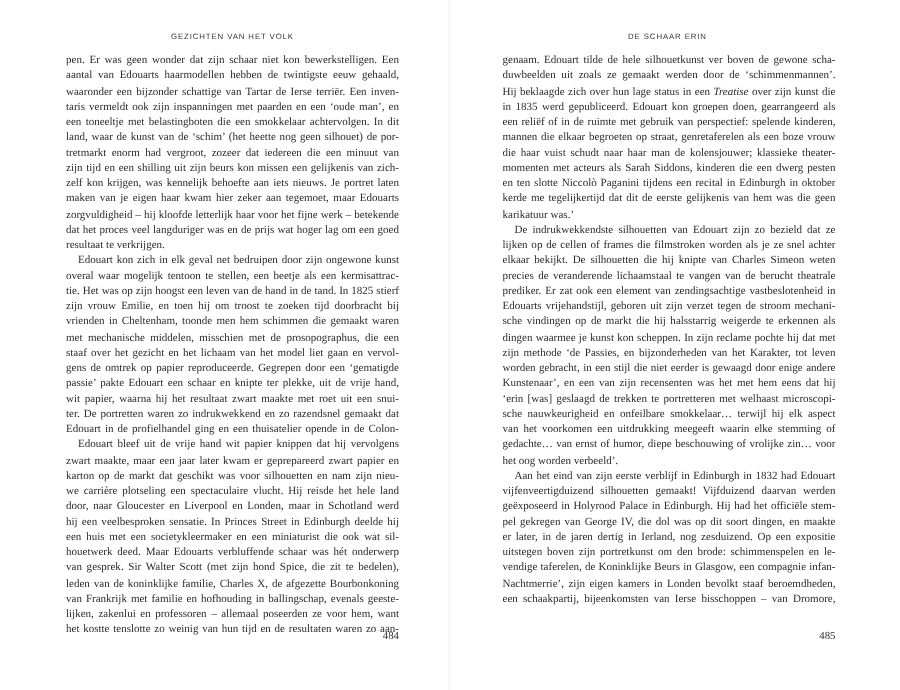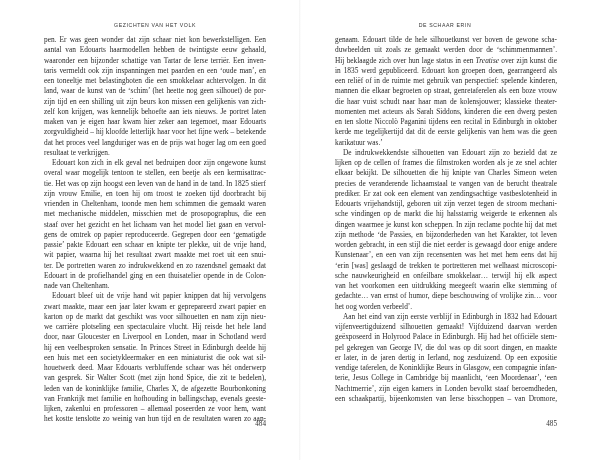--- a/index.html
+++ b/index.html
@@ -59,39 +59,39 @@
 
 <div class="page left">
   <div class="running-head">GEZICHTEN VAN HET VOLK</div>
   <div class="text-block" id="left-text">
       <span class="line">pen. Er was geen wonder dat zijn schaar niet kon bewerkstelligen. Een</span>
       <span class="line">aantal van Edouarts haarmodellen hebben de twintigste eeuw gehaald,</span>
       <span class="line">waaronder een bijzonder schattige van Tartar de Ierse terriër. Een inven-</span>
       <span class="line">taris vermeldt ook zijn inspanningen met paarden en een ‘oude man’, en</span>
       <span class="line">een toneeltje met belastingboten die een smokkelaar achtervolgen. In dit</span>
       <span class="line">land, waar de kunst van de ‘schim’ (het heette nog geen silhouet) de por-</span>
+      <span class="line">tretmarkt enorm had vergroot, zozeer dat iedereen die een minuut van</span>
       <span class="line">zijn tijd en een shilling uit zijn beurs kon missen een gelijkenis van zich-</span>
       <span class="line">zelf kon krijgen, was kennelijk behoefte aan iets nieuws. Je portret laten</span>
       <span class="line">maken van je eigen haar kwam hier zeker aan tegemoet, maar Edouarts</span>
       <span class="line">zorgvuldigheid – hij kloofde letterlijk haar voor het fijne werk – betekende</span>
       <span class="line">dat het proces veel langduriger was en de prijs wat hoger lag om een goed</span>
       <span class="line last">resultaat te verkrijgen.</span>
       <span class="line indent">Edouart kon zich in elk geval net bedruipen door zijn ongewone kunst</span>
       <span class="line">overal waar mogelijk tentoon te stellen, een beetje als een kermisattrac-</span>
       <span class="line">tie. Het was op zijn hoogst een leven van de hand in de tand. In 1825 stierf</span>
       <span class="line">zijn vrouw Emilie, en toen hij om troost te zoeken tijd doorbracht bij</span>
       <span class="line">vrienden in Cheltenham, toonde men hem schimmen die gemaakt waren</span>
       <span class="line">met mechanische middelen, misschien met de prosopographus, die een</span>
       <span class="line">staaf over het gezicht en het lichaam van het model liet gaan en vervol-</span>
       <span class="line">gens de omtrek op papier reproduceerde. Gegrepen door een ‘gematigde</span>
       <span class="line">passie’ pakte Edouart een schaar en knipte ter plekke, uit de vrije hand,</span>
       <span class="line">wit papier, waarna hij het resultaat zwart maakte met roet uit een snui-</span>
       <span class="line">ter. De portretten waren zo indrukwekkend en zo razendsnel gemaakt dat</span>
       <span class="line">Edouart in de profielhandel ging en een thuisatelier opende in de Colon-</span>
-      <span class="line last">nade van Cheltenham.</span>
       <span class="line indent">Edouart bleef uit de vrije hand wit papier knippen dat hij vervolgens</span>
       <span class="line">zwart maakte, maar een jaar later kwam er geprepareerd zwart papier en</span>
       <span class="line">karton op de markt dat geschikt was voor silhouetten en nam zijn nieu-</span>
       <span class="line">we carrière plotseling een spectaculaire vlucht. Hij reisde het hele land</span>
       <span class="line">door, naar Gloucester en Liverpool en Londen, maar in Schotland werd</span>
       <span class="line">hij een veelbesproken sensatie. In Princes Street in Edinburgh deelde hij</span>
       <span class="line">een huis met een societykleermaker en een miniaturist die ook wat sil-</span>
       <span class="line">houetwerk deed. Maar Edouarts verbluffende schaar was hét onderwerp</span>
       <span class="line">van gesprek. Sir Walter Scott (met zijn hond Spice, die zit te bedelen),</span>
       <span class="line">leden van de koninklijke familie, Charles X, de afgezette Bourbonkoning</span>
@@ -132,19 +132,19 @@
       <span class="line">‘erin [was] geslaagd de trekken te portretteren met welhaast microscopi-</span>
       <span class="line">sche nauwkeurigheid en onfeilbare smokkelaar… terwijl hij elk aspect</span>
       <span class="line">van het voorkomen een uitdrukking meegeeft waarin elke stemming of</span>
       <span class="line">gedachte… van ernst of humor, diepe beschouwing of vrolijke zin… voor</span>
       <span class="line last">het oog worden verbeeld’.</span>
       <span class="line indent">Aan het eind van zijn eerste verblijf in Edinburgh in 1832 had Edouart</span>
       <span class="line">vijfenveertigduizend silhouetten gemaakt! Vijfduizend daarvan werden</span>
       <span class="line">geëxposeerd in Holyrood Palace in Edinburgh. Hij had het officiële stem-</span>
       <span class="line">pel gekregen van George IV, die dol was op dit soort dingen, en maakte</span>
       <span class="line">er later, in de jaren dertig in Ierland, nog zesduizend. Op een expositie</span>
+      <span class="line">uitstegen boven zijn portretkunst om den brode: schimmenspelen en le-</span>
       <span class="line">vendige taferelen, de Koninklijke Beurs in Glasgow, een compagnie infan-</span>
-      <span class="line">terie, Jesus College in Cambridge bij maanlicht, ‘een Moordenaar’, ‘een</span>
       <span class="line">Nachtmerrie’, zijn eigen kamers in Londen bevolkt staaf beroemdheden,</span>
       <span class="line">een schaakpartij, bijeenkomsten van Ierse bisschoppen – van Dromore,</span>
     </div>
   <div class="folio">485</div>
 </div>
 
 </body></html>

